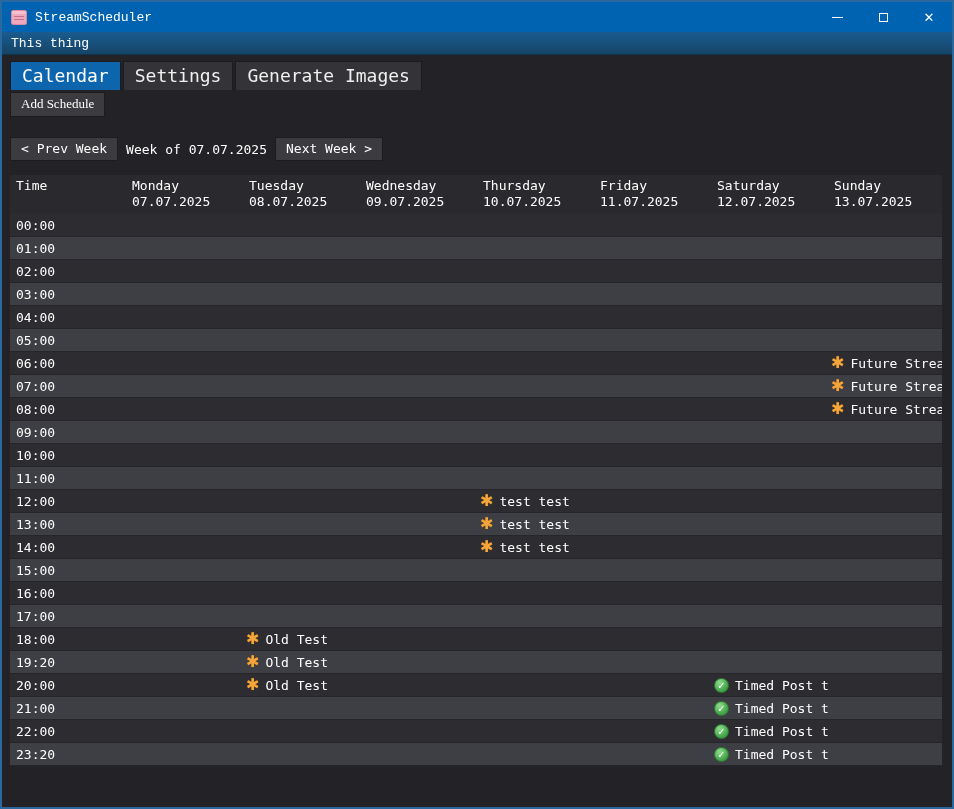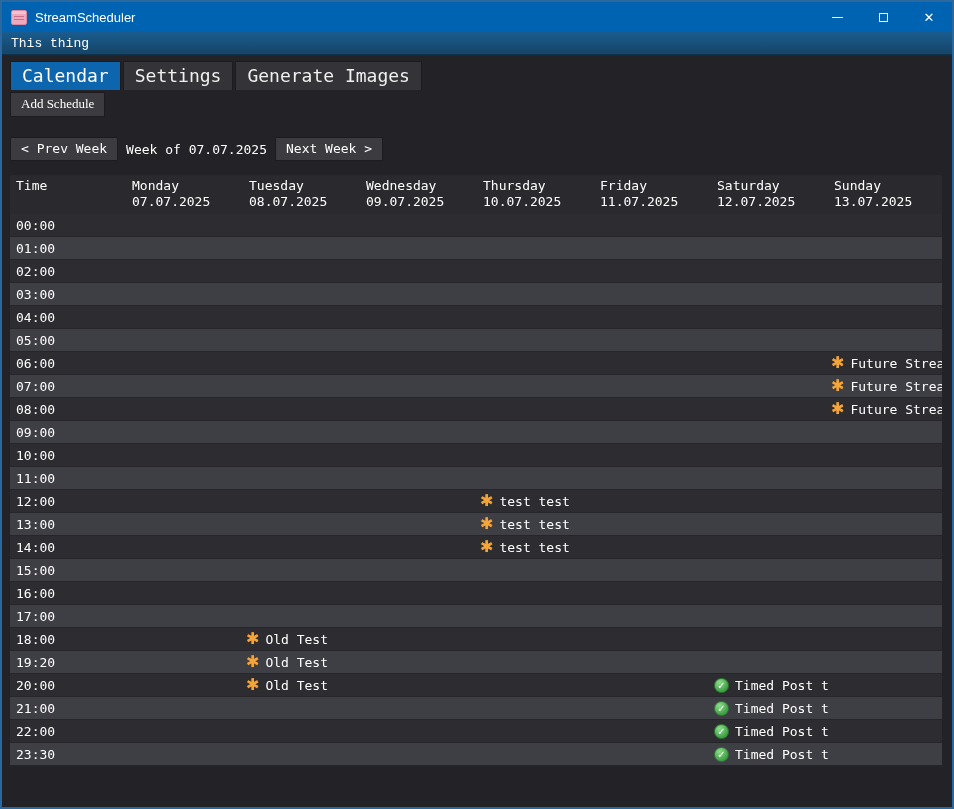--- a/index.html
+++ b/index.html
@@ -22,21 +22,21 @@
   .app-icon {
     width:16px; height:15px; margin-left:9px; border-radius:2px;
     background:linear-gradient(#F6C0CE 0 3px, #EFA9BC 3px 100%);
     border:1px solid #D98AA2; position:relative; flex:0 0 auto;
   }
   .app-icon::before {
     content:""; position:absolute; left:2px; right:2px; top:5px; height:6px;
     background:repeating-linear-gradient(#C96F8D 0 1px, transparent 1px 3px);
   }
   .window-title {
-    margin-left:8px; font-family:Liberation Sans, sans-serif; font-size:13px;
+    margin-left:8px; font-family:Liberation Mono, monospace; font-size:13px;
   }
   .win-controls { margin-left:auto; display:flex; height:100%; }
   .win-btn {
     width:46px; height:100%; display:flex; align-items:center; justify-content:center;
     color:#fff; cursor:default;
   }
   .glyph-min  { width:11px; height:1px; background:#fff; display:block; }
   .glyph-max  { width:9px; height:9px; border:1px solid #fff; display:block; }
   .glyph-close{ font-size:13px; line-height:1; font-family:"DejaVu Sans",sans-serif; }
   
@@ -440,21 +440,21 @@
             <div class="day-cell"></div>
             <div class="day-cell"></div>
             <div class="day-cell"></div>
             <div class="day-cell">
               <span class="check-icon">✓</span>
               <span class="event-label">Timed Post test</span>
             </div>
             <div class="day-cell"></div>
           </div>
           <div class="cal-row odd">
-            <div class="time-cell">23:30</div>
+            <div class="time-cell">23:20</div>
             <div class="day-cell"></div>
             <div class="day-cell"></div>
             <div class="day-cell"></div>
             <div class="day-cell"></div>
             <div class="day-cell"></div>
             <div class="day-cell">
               <span class="check-icon">✓</span>
               <span class="event-label">Timed Post test</span>
             </div>
             <div class="day-cell"></div>

